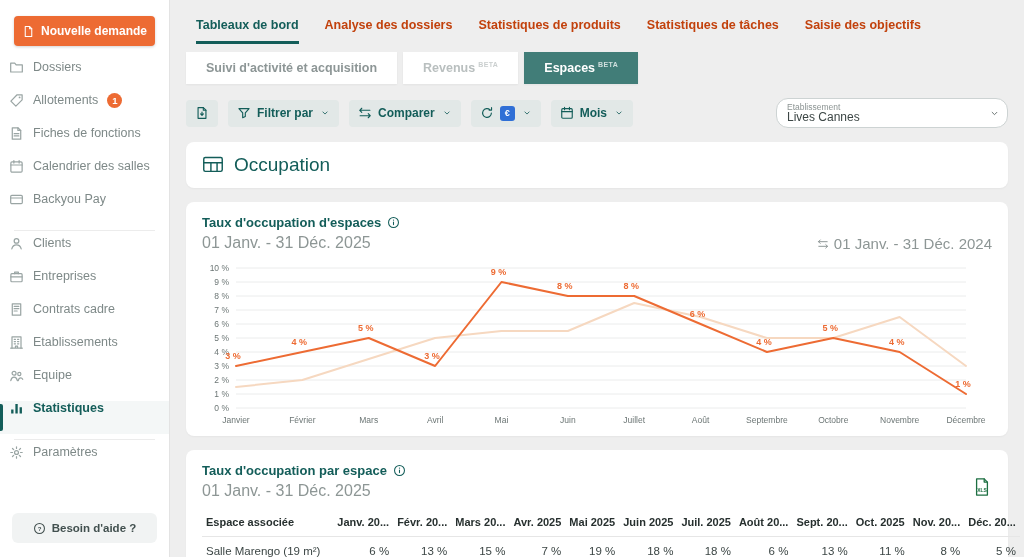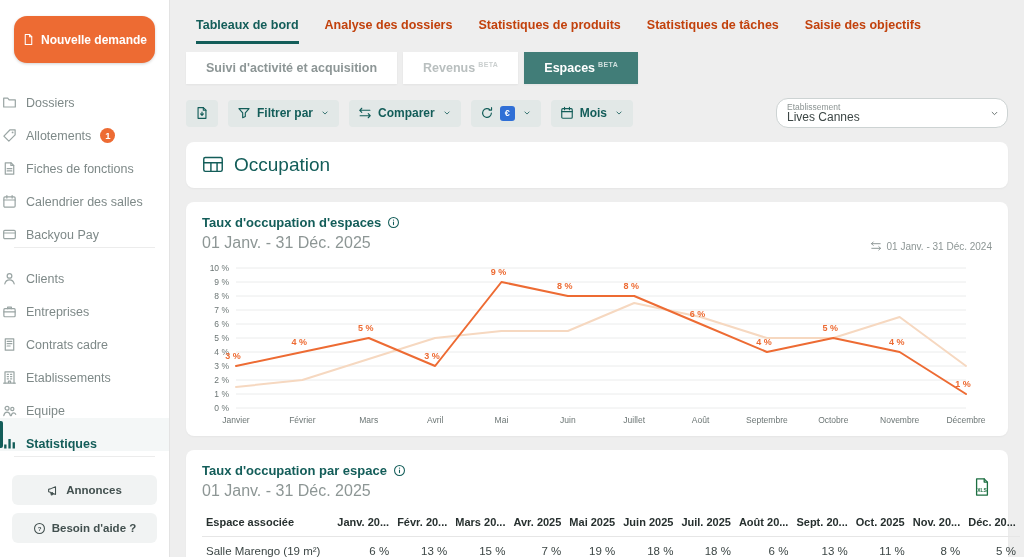--- a/index.html
+++ b/index.html
@@ -1,25 +1,25 @@
 <!DOCTYPE html>
 <html style="--primary: #135d59; --accent: #ed6b33;"><head>
 <meta charset="utf-8">
 <style>
   *{box-sizing:border-box;margin:0;padding:0}
   html,body{width:1024px;height:557px;overflow:hidden}
   body{font-family:"Liberation Sans",sans-serif;background:#eeeeee;color:#333;font-size:13px;display:flex}
 
   
   .sidebar{width:170px;min-width:170px;background:#fff;border-right:1px solid #e3e3e3;display:flex;flex-direction:column;position:relative;z-index:2}
-  .new-request{margin:16px 14px 12px;background:var(--accent,#ed6b33);color:#fff;border:none;border-radius:13px;height:47px;
+  .new-request{margin:16px 14px 12px;background:var(--accent,#ed6b33);color:#fff;border:none;border-radius:4px;height:30px;
     font-family:"Liberation Sans",sans-serif;font-weight:700;font-size:12px;display:flex;align-items:center;justify-content:center;gap:6px;
     cursor:pointer;box-shadow:0 1px 3px rgba(0,0,0,.18)}
   .nav{flex:1;overflow:hidden;padding-top:2px}
-  .nav-item{display:flex;align-items:flex-end;gap:9px;height:33px;padding:0 10px 0 2px;color:#7e8988;font-size:12.5px;cursor:pointer;position:relative}
+  .nav-item{display:flex;align-items:flex-start;gap:9px;height:33px;padding:0 10px 0 9px;color:#7e8988;font-size:12.5px;cursor:pointer;position:relative}
   .nav-item.active{color:var(--primary,#135d59);font-weight:700;background:#f4f7f7}
   .nav-item.active .nav-icon{color:var(--primary,#135d59)}
   .nav-item.active::before{content:"";position:absolute;left:0;top:3px;bottom:3px;width:3px;background:var(--primary,#135d59);border-radius:0 2px 2px 0}
   .nav-divider{height:1px;background:#ececec;margin:5px 14px}
   .badge{min-width:15px;height:15px;border-radius:8px;background:var(--accent,#ed6b33);color:#fff;font-size:9.5px;font-weight:700;
     display:inline-flex;align-items:center;justify-content:center;padding:0 4px}
   .sidebar-footer{padding:8px 12px 14px;display:flex;flex-direction:column;gap:8px}
   .footer-btn{height:30px;border:none;border-radius:6px;background:#f1f3f3;color:#42504f;font-family:"Liberation Sans",sans-serif;
     font-weight:700;font-size:11.5px;display:flex;align-items:center;justify-content:center;gap:6px;cursor:pointer}
 
@@ -61,21 +61,21 @@
 
   .card{background:#fff;border-radius:8px;margin-top:14px;box-shadow:0 1px 2px rgba(0,0,0,.04)}
   .occupation-card{display:flex;align-items:center;gap:10px;padding:11px 16px;height:46px}
   .occupation-title{font-size:19px;font-weight:400;color:var(--primary,#135d59)}
 
   .panel{padding:13px 16px 8px}
   .panel-head{display:flex;justify-content:space-between;align-items:flex-end}
   .panel-title-row{display:flex;align-items:center;gap:6px}
   .panel-title{font-size:13px;font-weight:700;color:var(--primary,#135d59)}
   .panel-period{font-size:16px;color:#8d9695;margin-top:4px}
-  .compare-chip{display:flex;align-items:center;gap:5px;color:#8d9695;font-size:10px;margin-top:2px}
+  .compare-chip{display:flex;align-items:center;gap:5px;color:#8d9695;font-size:15px;margin-top:2px}
   .chart-svg{width:100%;height:172px;margin-top:4px;display:block}
   svg text{font-family:"Liberation Sans",sans-serif}
   .ax{font-size:8.5px;fill:#6c7675}
   .pt{font-size:9px;font-weight:700}
 
   .xls-btn{background:none;border:none;cursor:pointer;color:#1d6f42;padding:0}
   table{width:100%;border-collapse:collapse;margin-top:10px}
   th{font-size:11px;font-weight:700;color:#27302f;text-align:right;padding:6px 4px 8px;border-bottom:1px solid #e6e6e6;white-space:nowrap}
   th:first-child{text-align:left;width:150px}
   td{font-size:11.5px;color:#3c4645;text-align:right;padding:8px 4px;border-bottom:1px solid #f0f0f0;white-space:nowrap}
@@ -200,28 +200,20 @@
         <span class="nav-icon" data-icon="gear-icon">
           <svg viewBox="0 0 16 16" fill="none" stroke="currentColor" stroke-width="1.3" stroke-linecap="round" stroke-linejoin="round">
             <circle cx="8" cy="8" r="2.1"></circle>
             <path d="M8 1.9v1.8M8 12.3v1.8M1.9 8h1.8M12.3 8h1.8M3.7 3.7l1.3 1.3M11 11l1.3 1.3M12.3 3.7L11 5M5 11l-1.3 1.3"></path>
           </svg>
         </span>
         <span class="nav-label">Paramètres</span>
       </div>
     </nav>
   <div class="sidebar-footer">
-    <button class="footer-btn">
-      <span class="fic" data-icon="megaphone-icon">
-          <svg viewBox="0 0 16 16" fill="none" stroke="currentColor" stroke-width="1.3" stroke-linecap="round" stroke-linejoin="round">
-            <path d="M2 6.6v3l2.1.6 6.4 2.6V3.3L4.1 6zM4.6 10.5l.7 3 2-.5-.6-2.4"></path>
-          </svg>
-        </span>
-      <span>Annonces</span>
-    </button>
     <button class="footer-btn">
       <span class="fic" data-icon="help-icon">
           <svg viewBox="0 0 16 16" fill="none" stroke="currentColor" stroke-width="1.3" stroke-linecap="round" stroke-linejoin="round">
             <circle cx="8" cy="8" r="6.1"></circle>
             <text x="8" y="10.7" text-anchor="middle" font-size="7.5" font-weight="bold" fill="currentColor" stroke="none">?</text>
           </svg>
         </span>
       <span>Besoin d'aide ?</span>
     </button>
   </div>

